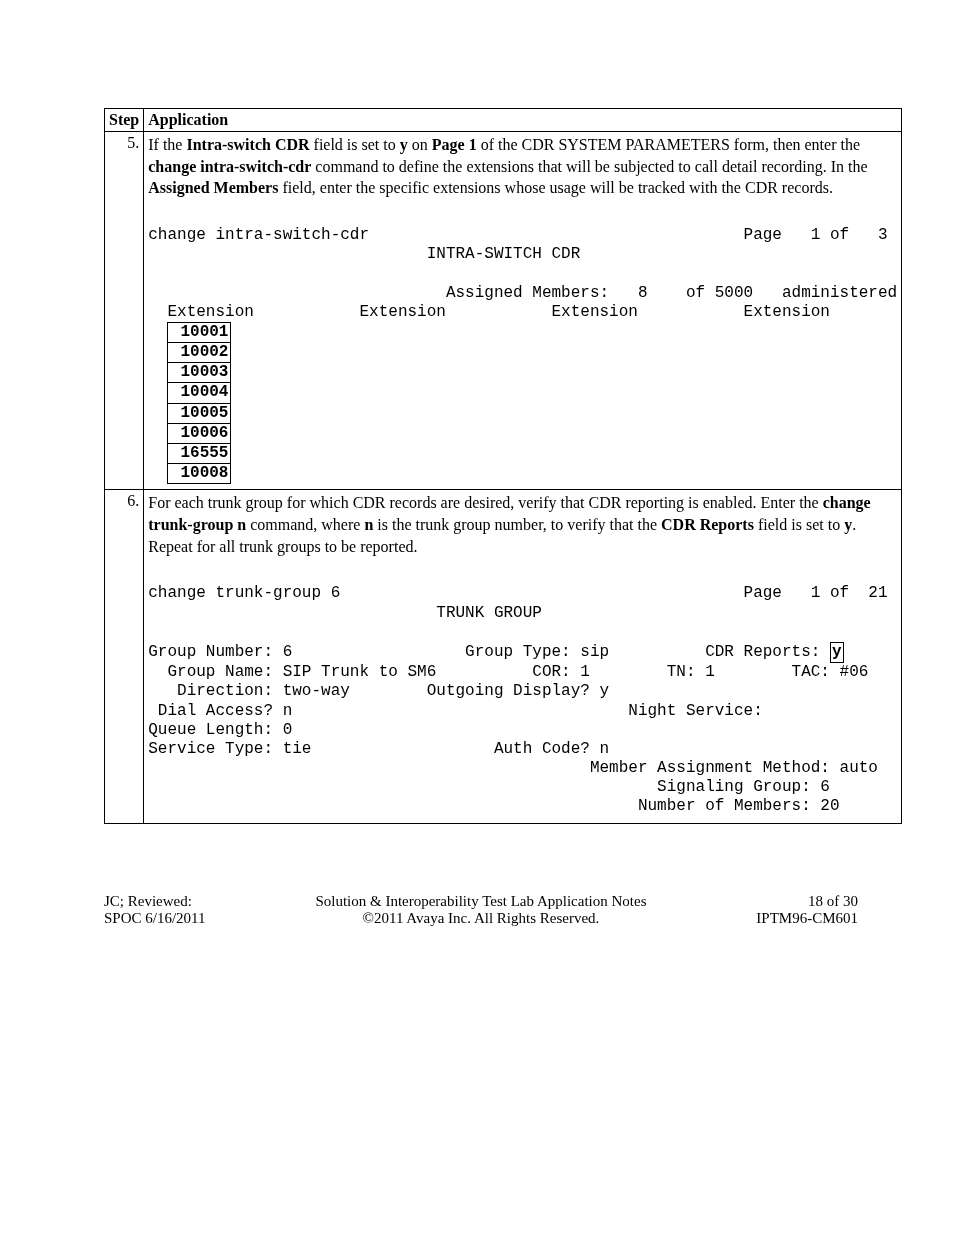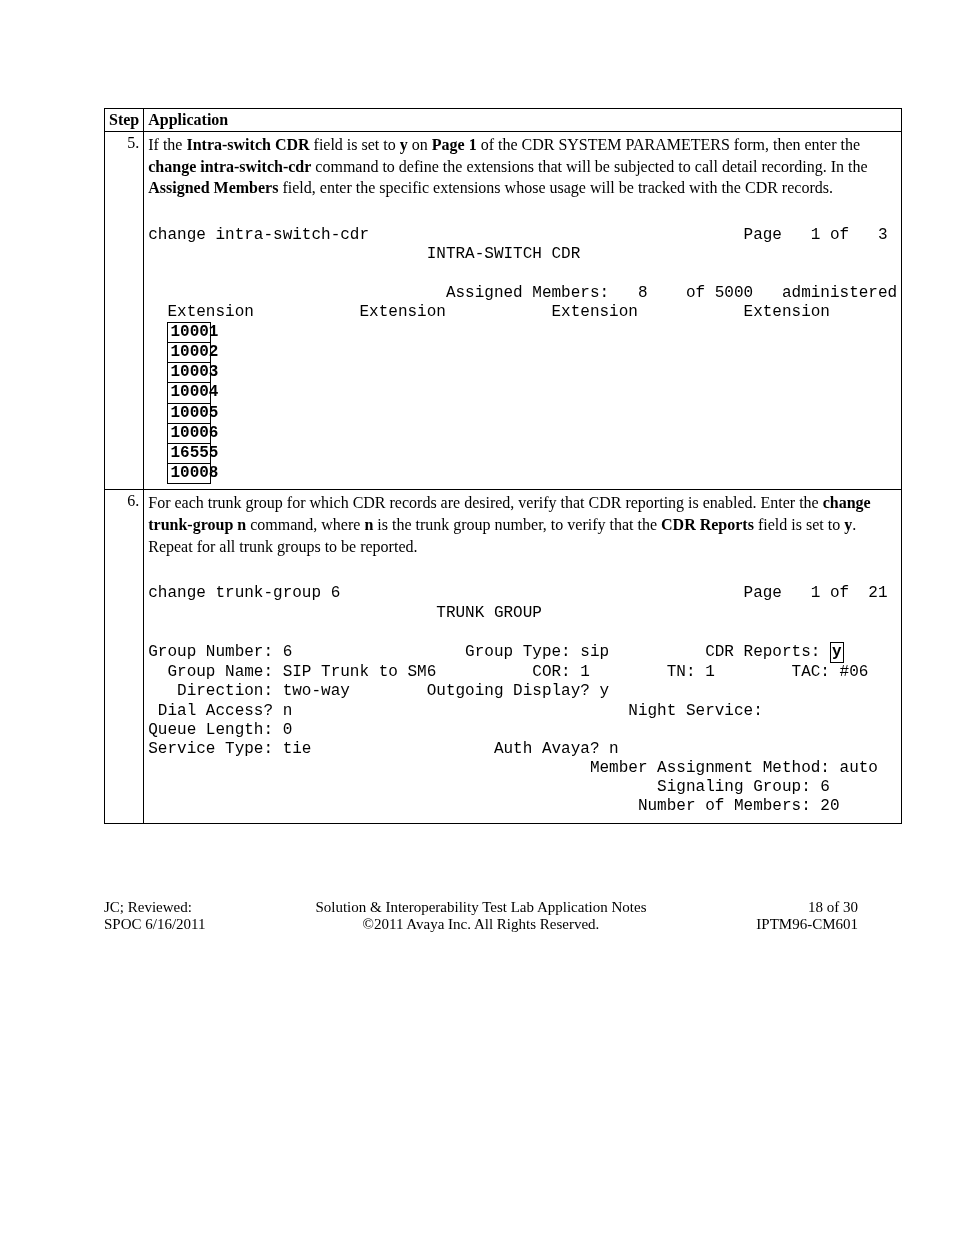--- a/index.html
+++ b/index.html
@@ -52,21 +52,21 @@
       margin-bottom: 4px;
     }
     .boxed {
       border: 1px solid #000;
       display: inline-block;
       padding: 0 1px;
       font-weight: bold;
     }
     .footer {
       position: absolute;
-      bottom: 84px;
+      bottom: 90px;
       left: 104px;
       right: 96px;
       display: flex;
       justify-content: space-between;
       font-size: 15px;
     }
     .footer-center {
       text-align: center;
     }
     .footer-right {
@@ -75,21 +75,21 @@
     .bold {
       font-weight: bold;
     }
     .ext-list {
       display: inline-block;
       vertical-align: top;
     }
     .ext-item {
       border: 1px solid #000;
       font-weight: bold;
-      padding: 0 2px;
+      padding: 0 12px;
       margin-bottom: -1px;
       width: 38px;
       text-align: left;
     }
   </style>
 </head>
 <body>
 
 <div class="page">
 
@@ -125,21 +125,21 @@
         </div>
         <div class="mono mono-block">
 <span>change trunk-group 6                                          Page   1 of  21</span>
 <span>                              TRUNK GROUP</span>
 
 <span>Group Number: 6                  Group Type: sip          CDR Reports: </span><span class="boxed">y</span>
 <span>  Group Name: SIP Trunk to SM6          COR: 1        TN: 1        TAC: #06</span>
 <span>   Direction: two-way        Outgoing Display? y</span>
 <span> Dial Access? n                                   Night Service:</span>
 <span>Queue Length: 0</span>
-<span>Service Type: tie                   Auth Avaya? n</span>
+<span>Service Type: tie                   Auth Code? n</span>
 <span>                                              Member Assignment Method: auto</span>
 <span>                                                     Signaling Group: 6</span>
 <span>                                                   Number of Members: 20</span>
 </div>
       </td>
     </tr>
   </tbody>
     </table>
 
   <div class="footer">

